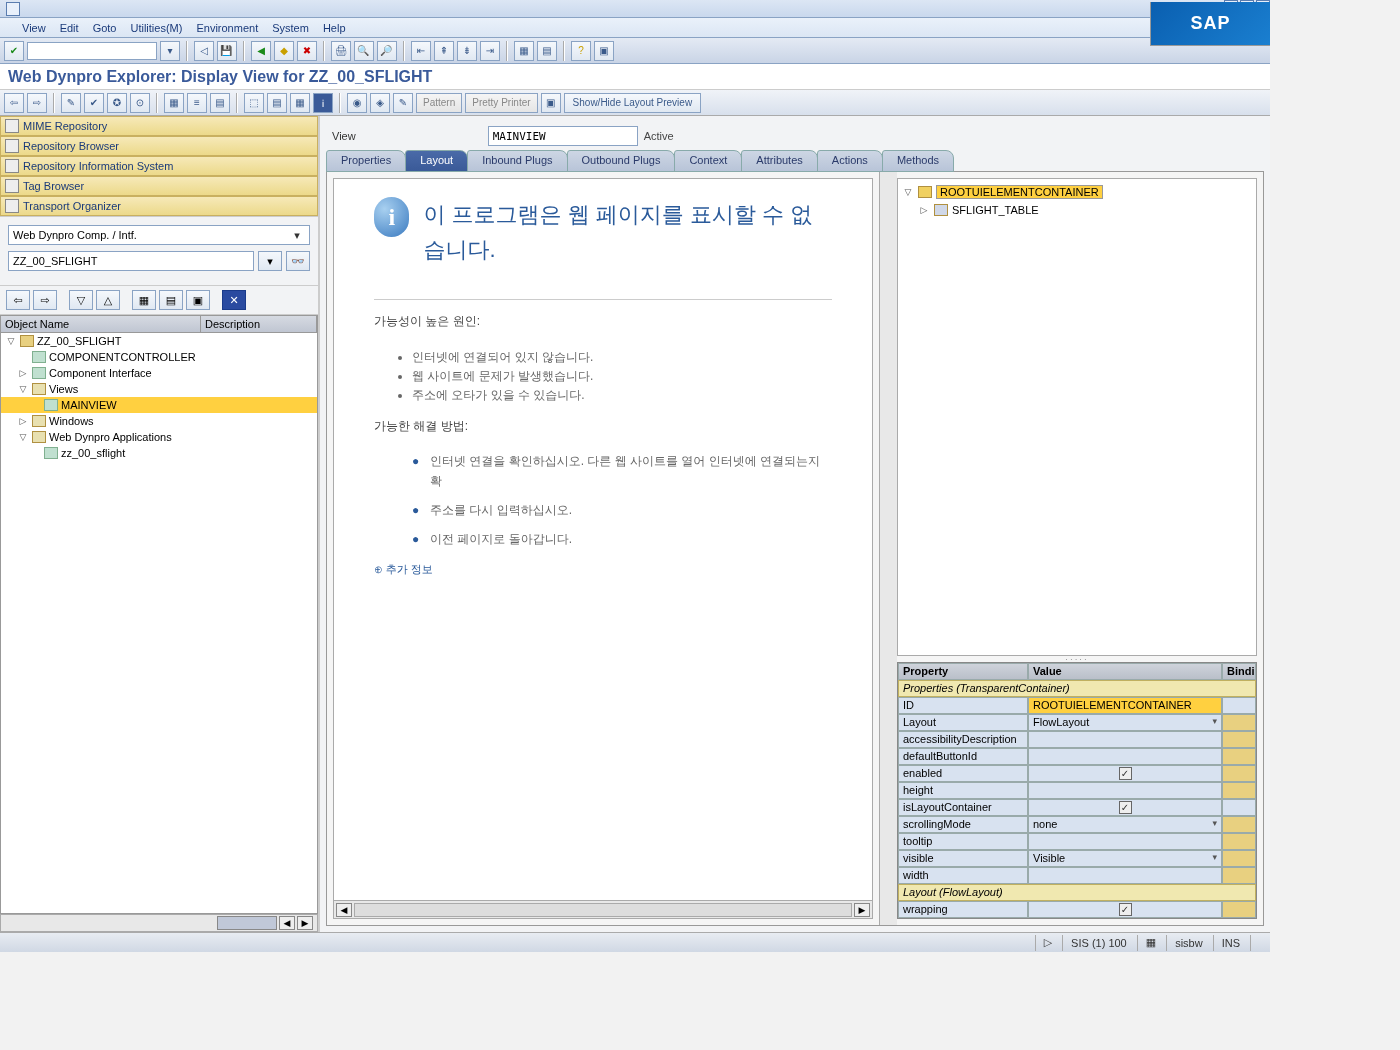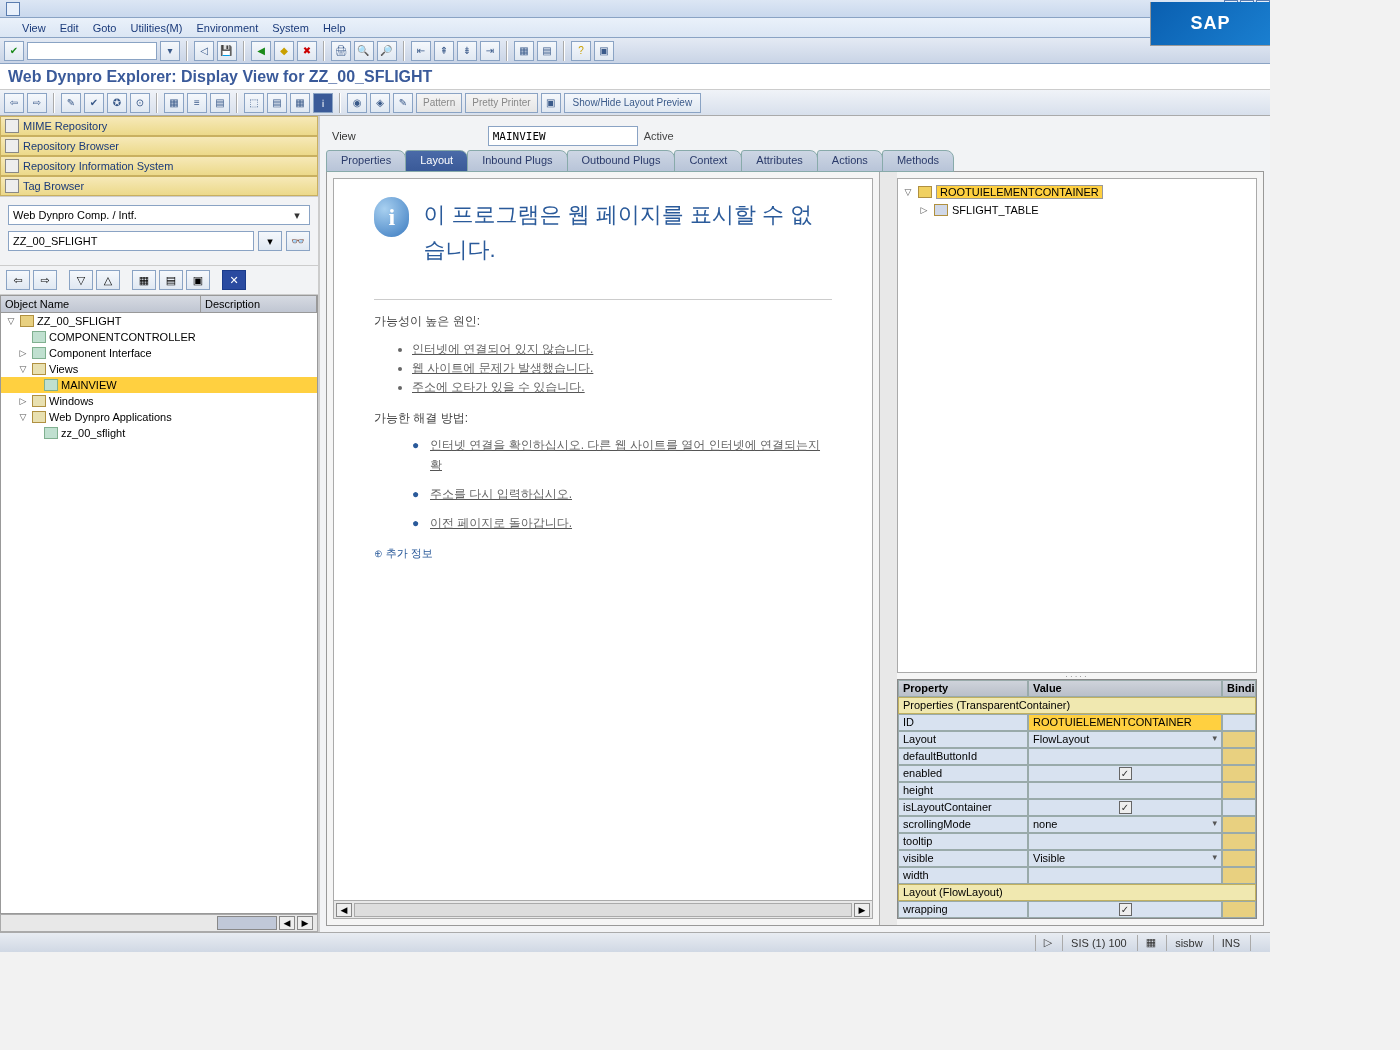--- a/index.html
+++ b/index.html
@@ -72,21 +72,21 @@
 .tab.active { background:linear-gradient(#4a6aa8,#3a5a98); color:#fff; z-index:2; font-weight:normal;}
 
 
 .content-frame { flex:1; border:1px solid #999; background:#f5f5f5; display:flex; margin-top:-1px; min-height:0;}
 .preview-col { flex:1; border:1px solid #aaa; margin:6px; background:#fff; position:relative; display:flex; flex-direction:column; min-width:0;}
 .preview-inner { flex:1; padding:18px 40px; overflow:hidden; color:#555; line-height:1.6;}
 .preview-inner h2 { color:#2a5a9a; font-size:22px; font-weight:normal; margin-bottom:20px;}
 .preview-inner .info-icon { width:40px; height:40px; border-radius:20px; background:radial-gradient(circle at 30% 30%, #a8d0f0, #3a7ac0); color:#fff; font-size:24px; font-weight:bold; display:inline-flex; align-items:center; justify-content:center; float:left; margin-right:14px; font-family:Georgia;}
 .preview-inner hr { margin:12px 0; border:none; border-top:1px solid #ccc;}
 .preview-inner .sub { font-size:12px; color:#444; margin-top:6px;}
-.preview-inner ul { margin:8px 0 12px 38px;text-decoration:underline;}
+.preview-inner ul { margin:16px 0 12px 38px;}
 .preview-inner ul li { list-style:disc; color:#666; font-size:12px;}
 .preview-inner .blist li { list-style:none; position:relative; padding-left:18px; margin-bottom:10px;}
 .preview-inner .blist li::before { content:"●"; color:#2a5a9a; position:absolute; left:0;}
 .preview-inner .more { color:#2a5a9a; }
 .preview-inner .more::before { content:"⊕ "; }
 .hscroll { height:18px; background:#e8e8e8; border-top:1px solid #aaa; display:flex; align-items:center; justify-content:space-between; padding:0 2px;}
 .hscroll .arr {width:16px;height:14px;border:1px solid #888;background:#eee;display:flex;align-items:center;justify-content:center;font-size:9px;}
 .hscroll .thumb{flex:1;height:14px;background:#ddd;margin:0 2px;border:1px solid #aaa;}
 
 .vscroll { width:18px; background:#e8e8e8; border-left:1px solid #aaa;}
@@ -100,21 +100,21 @@
 .elem-tree .eicon.tbl { background:#d0d8e8;}
 
 .splitter-h { height:6px; display:flex; align-items:center; justify-content:center; color:#888; font-size:8px; letter-spacing:2px;}
 
 .props { border:1px solid #888; background:#d8e2f0;}
 .props-hdr { display:flex; background:linear-gradient(#d0d4dc,#b8bec8); font-weight:bold;}
 .props-hdr div, .prow div { border:1px solid #9aa; padding:1px 4px; height:17px; overflow:hidden; white-space:nowrap;}
 .col-p { width:130px;} .col-v { flex:1;} .col-b { width:34px;}
 .prow { display:flex; background:#d8e2f0;}
 .prow.section { background:#f0e8b0; font-weight:normal;}
-.prow.section div { border-color:#c0b060;}
+.prow.section div { border-color:#c0b060;font-style:italic;}
 .prow .val-sel { background:#ffd040;}
 .prow .bind { background:#e8d080;}
 .chk { width:13px; height:13px; border:1px solid #666; background:#eee; display:inline-block; text-align:center; line-height:11px; font-size:10px; color:#333;}
 .dd-ic { float:right; color:#555; font-size:9px;}
 
 
 .statusbar { position:absolute; bottom:0; left:0; right:0; height:20px; background:linear-gradient(#e8ecf2,#d0d8e4); border-top:1px solid #aaa; display:flex; align-items:center; justify-content:flex-end; padding:0 6px; gap:2px;}
 .statusbar .seg { border-left:1px solid #aaa; padding:0 8px; height:16px; display:flex; align-items:center; color:#333;}
 
 </style>
@@ -209,20 +209,24 @@
         <span class="nicon"></span>
         <span>Repository Browser</span>
       </div>
     <div class="nav-btn">
         <span class="nicon"></span>
         <span>Repository Information System</span>
       </div>
     <div class="nav-btn">
         <span class="nicon"></span>
         <span>Tag Browser</span>
+      </div>
+    <div class="nav-btn">
+        <span class="nicon"></span>
+        <span>Transport Organizer</span>
       </div>
 
     <div class="left-mid">
       <div class="combo-row">
         <div class="combo">
             <span>Web Dynpro Comp. / Intf.</span>
             <span class="dd">▾</span>
           </div>
       </div>
       <div class="combo-row">
@@ -373,20 +377,25 @@
                 <div class="col-p">ID</div>
                 <div class="col-v val-sel">ROOTUIELEMENTCONTAINER</div>
                 <div class="col-b"></div>
               </div>
               <div class="prow">
                 <div class="col-p">Layout</div>
                 <div class="col-v">FlowLayout<span class="dd-ic">▾</span></div>
                 <div class="col-b bind"></div>
               </div>
               <div class="prow">
+                <div class="col-p">accessibilityDescription</div>
+                <div class="col-v"></div>
+                <div class="col-b bind"></div>
+              </div>
+              <div class="prow">
                 <div class="col-p">defaultButtonId</div>
                 <div class="col-v"></div>
                 <div class="col-b bind"></div>
               </div>
               <div class="prow">
                 <div class="col-p">enabled</div>
                 <div class="col-v" style="text-align: center;"><span class="chk">✓</span></div>
                 <div class="col-b bind"></div>
               </div>
               <div class="prow">

